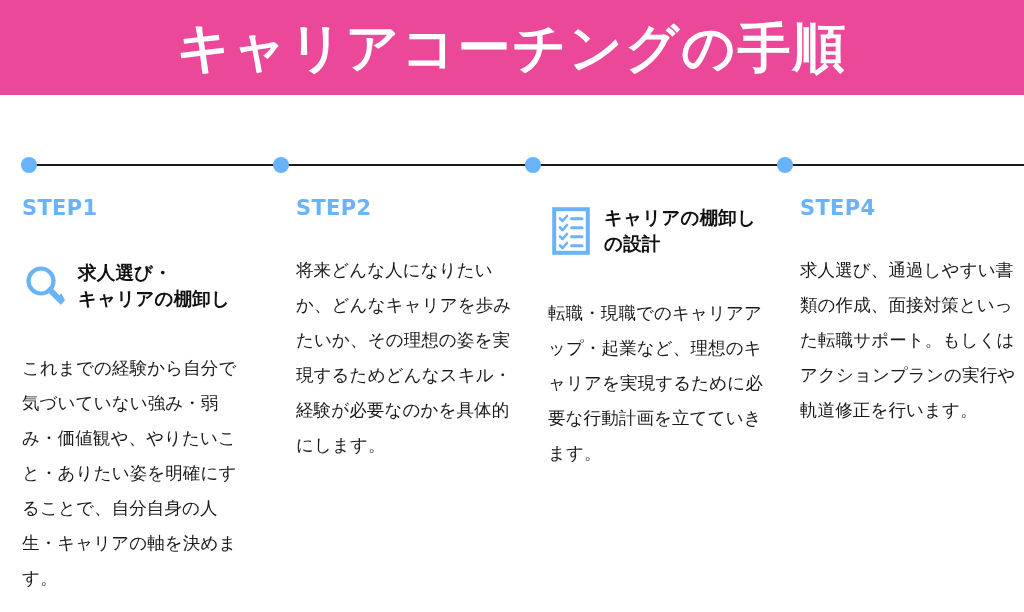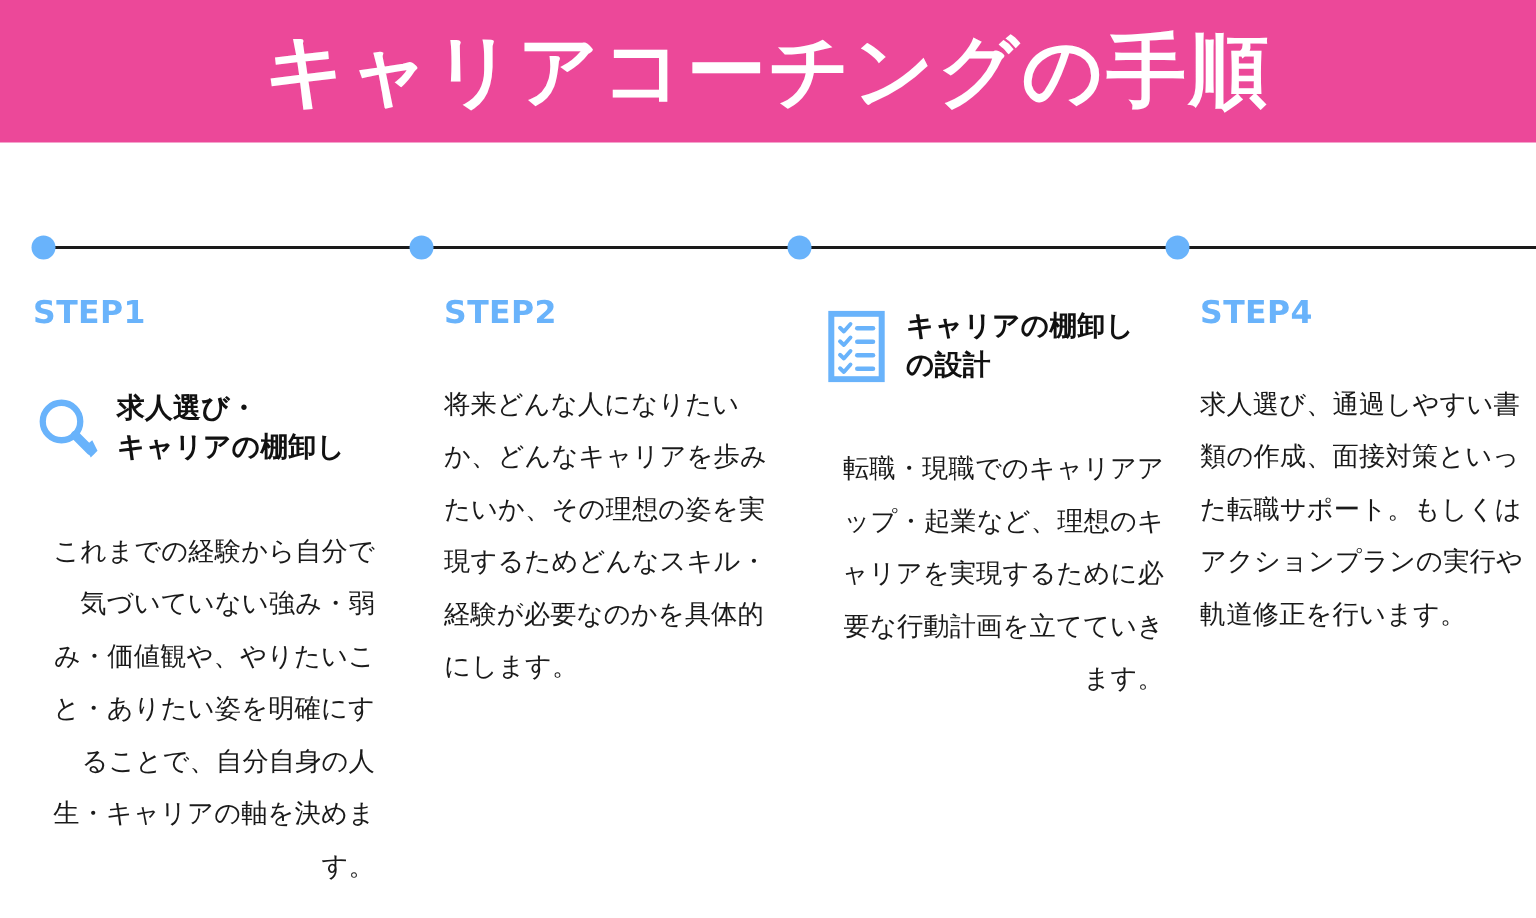--- a/index.html
+++ b/index.html
@@ -118,23 +118,23 @@
   }
 
   .step-body {
     margin-top: 32px;
     font-size: 17.5px;
     color: #1a1a1a;
     line-height: 2.0;
     letter-spacing: 0.1px;
     text-align: left;
   }
-  .c1 .step-body { width: 228px; text-align: right; }
+  .c1 .step-body { width: 228px; }
   .c2 .step-body { width: 228px; }
-  .c3 .step-body { width: 228px; text-align: right; }
+  .c3 .step-body { width: 228px; }
   .c4 .step-body { width: 228px; }
 </style>
 </head>
 <body>
 
 <div class="header-band">
   <div class="header-title">キャリアコーチングの手順</div>
 </div>
 
 <div class="timeline">

